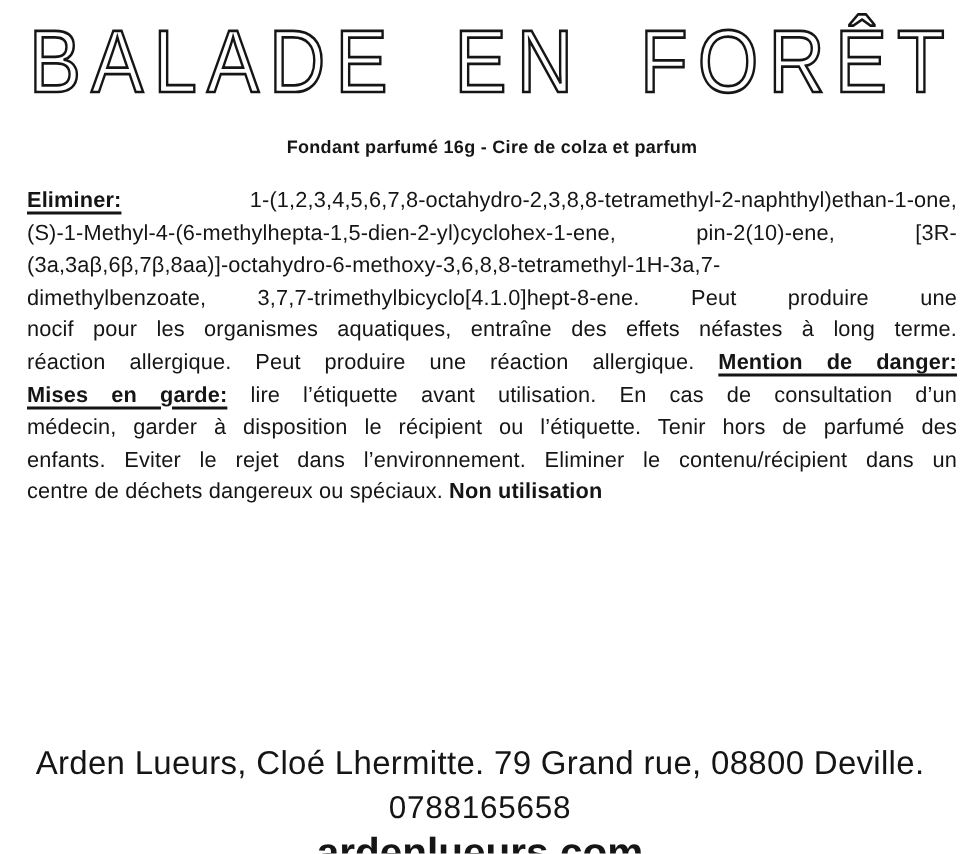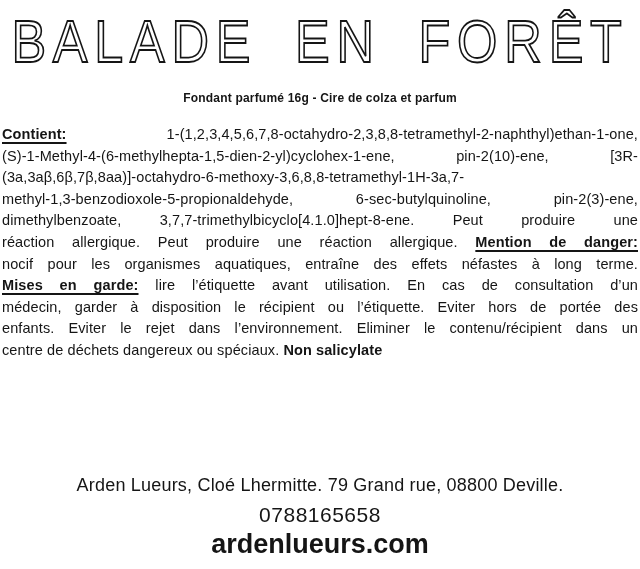--- a/index.html
+++ b/index.html
@@ -13,20 +13,21 @@
     background: var(--bg);
     color: var(--text);
     font-family: "Liberation Sans", sans-serif;
     overflow: hidden;
   }
   .label-root {
     width: 640px;
     height: 402px;
     background: var(--bg);
     position: relative;
+    padding-left: 16px;
   }
   
   .title-wrap {
     text-align: center;
     padding-top: 12px;
   }
   .title {
     display: inline-block;
     font-family: "Liberation Sans", sans-serif;
     font-size: 52px;
@@ -77,24 +78,25 @@
   }
   
   .footer {
     position: absolute;
     left: 0;
     right: 0;
     top: 470px;
     text-align: center;
   }
   .footer-address {
-    font-size: 18px;
+    font-size: 22px;
     line-height: 30px;
     letter-spacing: 0.2px;
     white-space: nowrap;
+    margin-top: 24px;
   }
   .footer-phone {
     font-size: 21px;
     line-height: 30px;
     letter-spacing: 0.5px;
   }
   .footer-website {
     font-size: 27px;
     line-height: 28px;
     font-weight: 700;
@@ -105,31 +107,30 @@
 
 <div class="label-root">
 
   <div class="title-wrap">
     <h1 class="title">BALADE EN FORÊT</h1>
   </div>
 
   <div class="subtitle">Fondant parfumé 16g - Cire de colza et parfum</div>
 
   <div class="ingredients">
-      <div class="ing-line"><span class="seg-bold-underline">Contient:</span><span> 1-(1,2,3,4,5,6,7,8-octahydro-2,3,8,8-tetramethyl-2-naphthyl)ethan-1-one,</span></div>
+      <div class="ing-line"><span class="seg-bold-underline">Eliminer:</span><span> 1-(1,2,3,4,5,6,7,8-octahydro-2,3,8,8-tetramethyl-2-naphthyl)ethan-1-one,</span></div>
       <div class="ing-line"><span>(S)-1-Methyl-4-(6-methylhepta-1,5-dien-2-yl)cyclohex-1-ene, pin-2(10)-ene, [3R-</span></div>
       <div class="ing-line"><span>(3a,3aβ,6β,7β,8aa)]-octahydro-6-methoxy-3,6,8,8-tetramethyl-1H-3a,7-</span></div>
-      <div class="ing-line"><span>methyl-1,3-benzodioxole-5-propionaldehyde, 6-sec-butylquinoline, pin-2(3)-ene,</span></div>
       <div class="ing-line"><span>dimethylbenzoate, 3,7,7-trimethylbicyclo[4.1.0]hept-8-ene. Peut produire une</span></div>
+      <div class="ing-line"><span>nocif pour les organismes aquatiques, entraîne des effets néfastes à long terme.</span></div>
       <div class="ing-line"><span>réaction allergique. Peut produire une réaction allergique. </span><span class="seg-bold-underline">Mention de danger:</span></div>
-      <div class="ing-line"><span>nocif pour les organismes aquatiques, entraîne des effets néfastes à long terme.</span></div>
       <div class="ing-line"><span class="seg-bold-underline">Mises en garde:</span><span> lire l’étiquette avant utilisation. En cas de consultation d’un</span></div>
-      <div class="ing-line"><span>médecin, garder à disposition le récipient ou l’étiquette. Eviter hors de portée des</span></div>
+      <div class="ing-line"><span>médecin, garder à disposition le récipient ou l’étiquette. Tenir hors de parfumé des</span></div>
       <div class="ing-line"><span>enfants. Eviter le rejet dans l’environnement. Eliminer le contenu/récipient dans un</span></div>
-      <div class="ing-line no-just"><span>centre de déchets dangereux ou spéciaux. </span><span class="seg-bold">Non salicylate</span></div>
+      <div class="ing-line no-just"><span>centre de déchets dangereux ou spéciaux. </span><span class="seg-bold">Non utilisation</span></div>
     </div>
 
   <div class="footer">
     <div class="footer-address">Arden Lueurs, Cloé Lhermitte. 79 Grand rue, 08800 Deville.</div>
     <div class="footer-phone">0788165658</div>
     <div class="footer-website">ardenlueurs.com</div>
   </div>
 
 </div>
 

